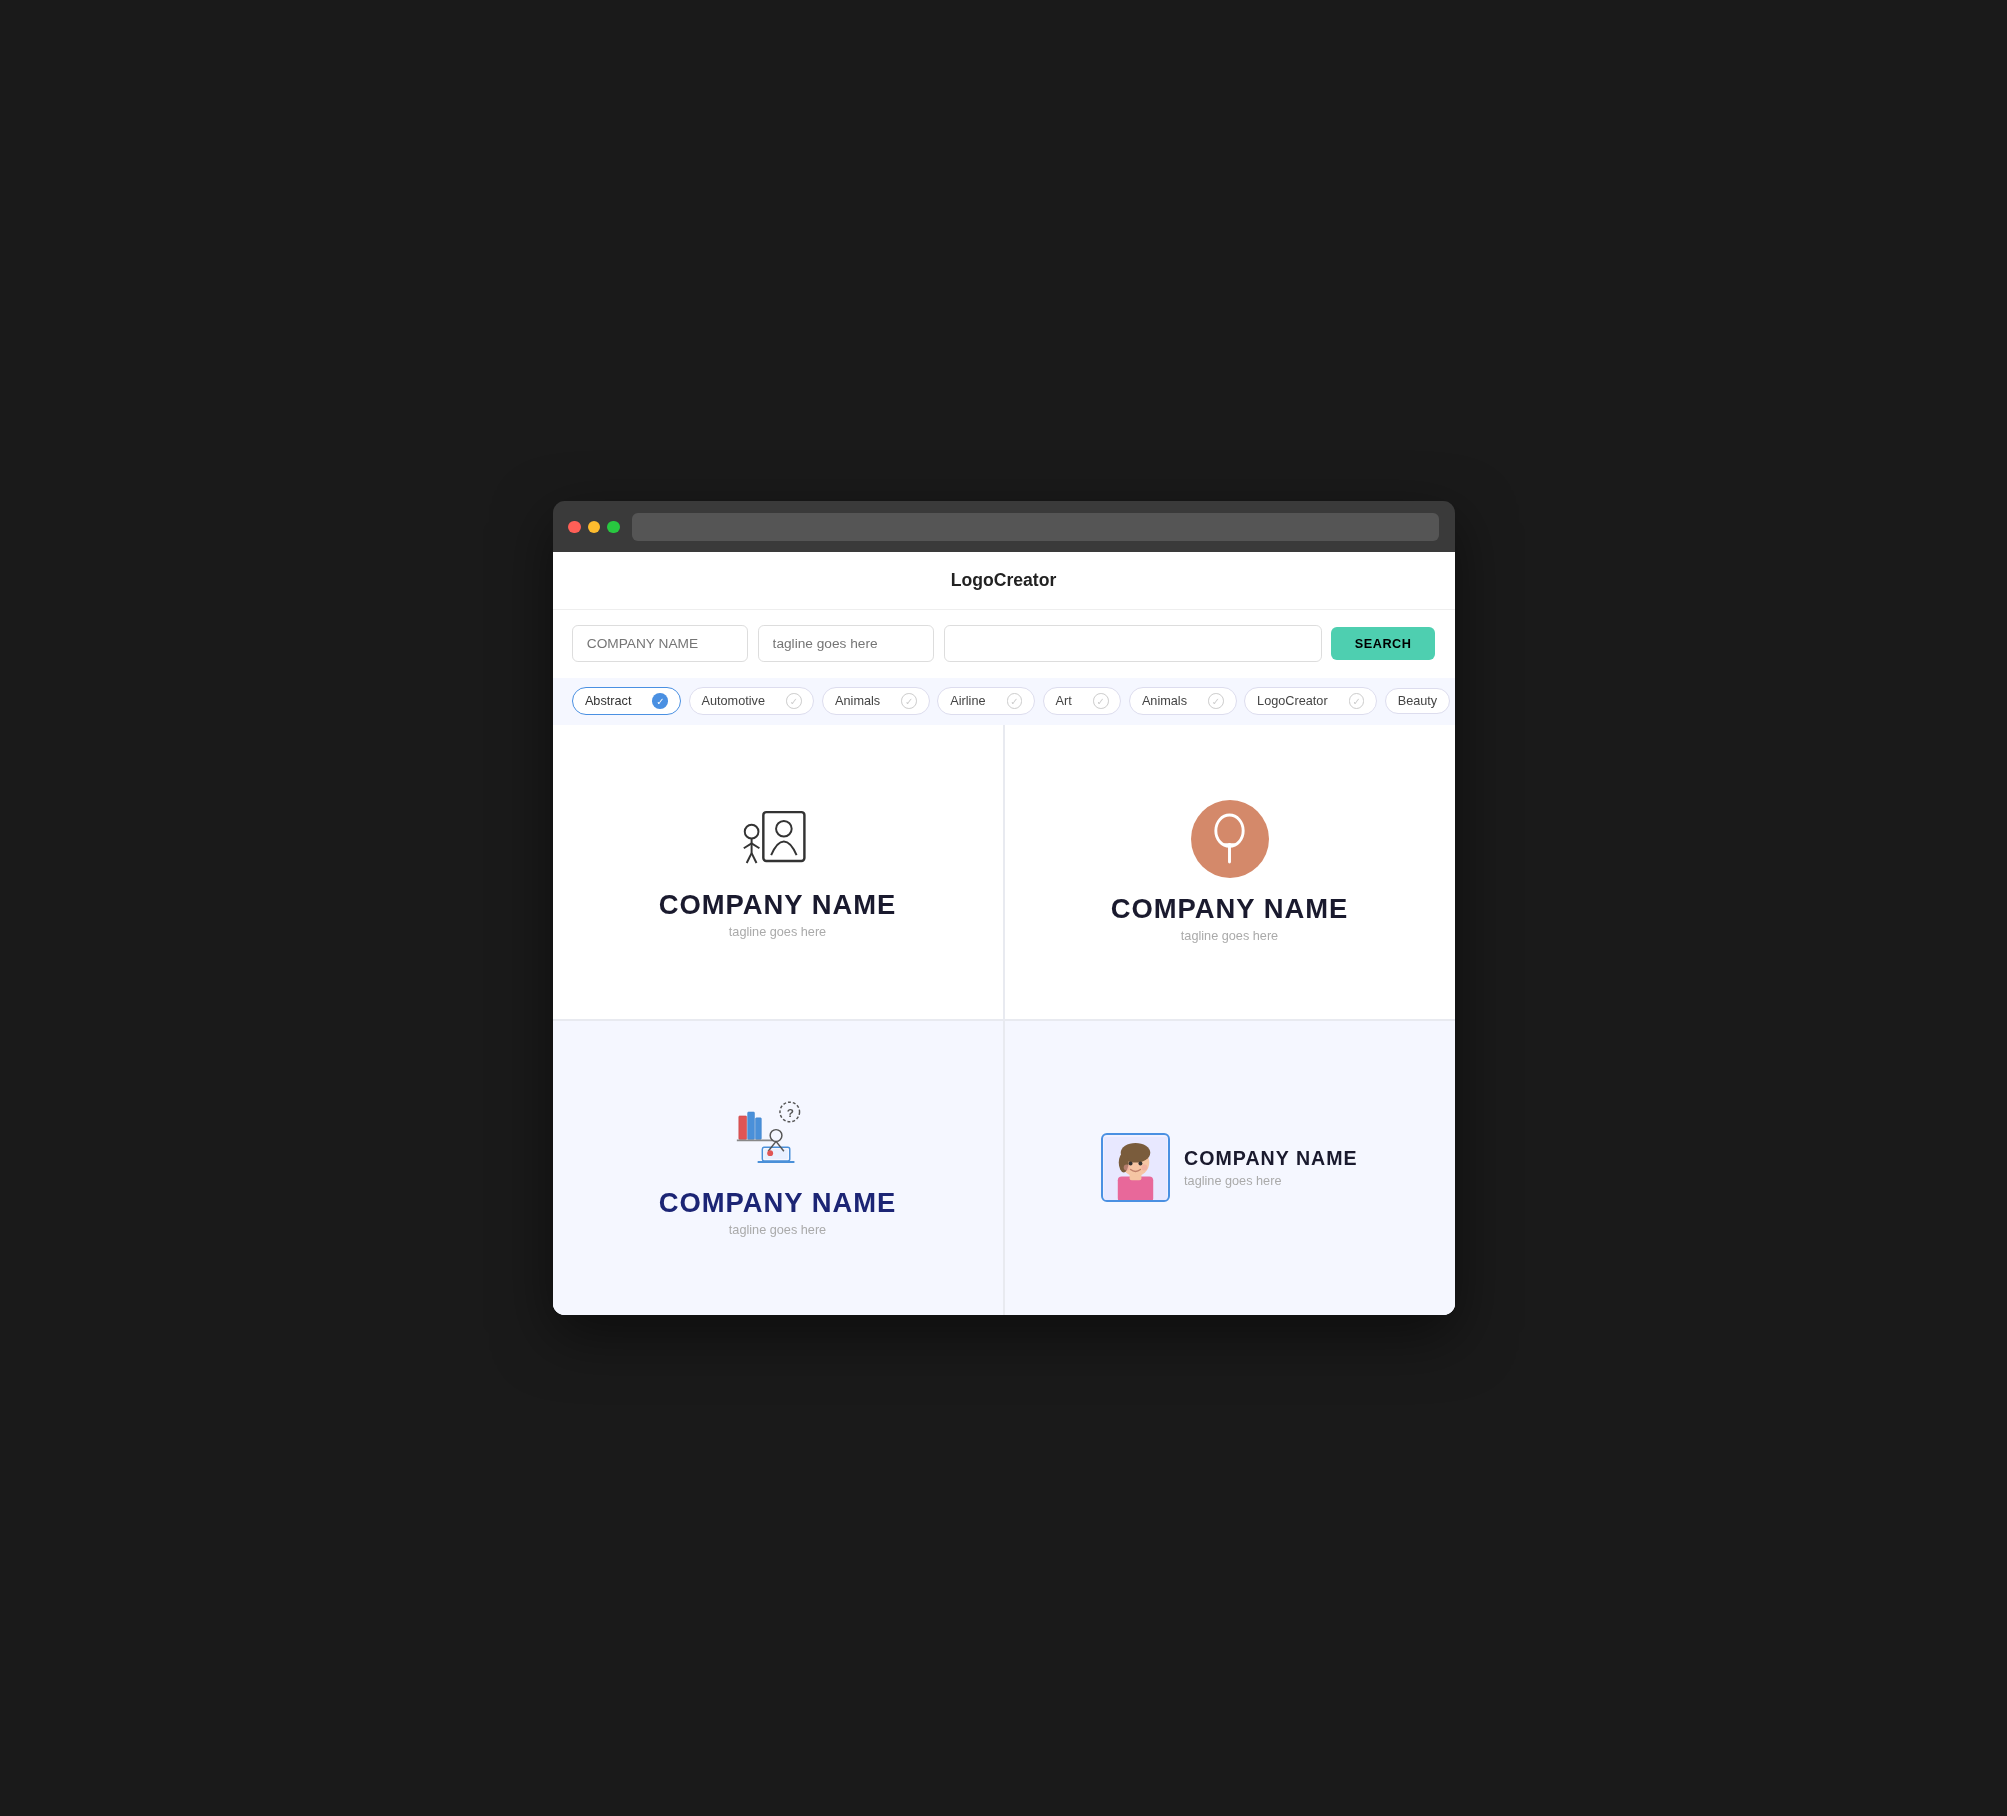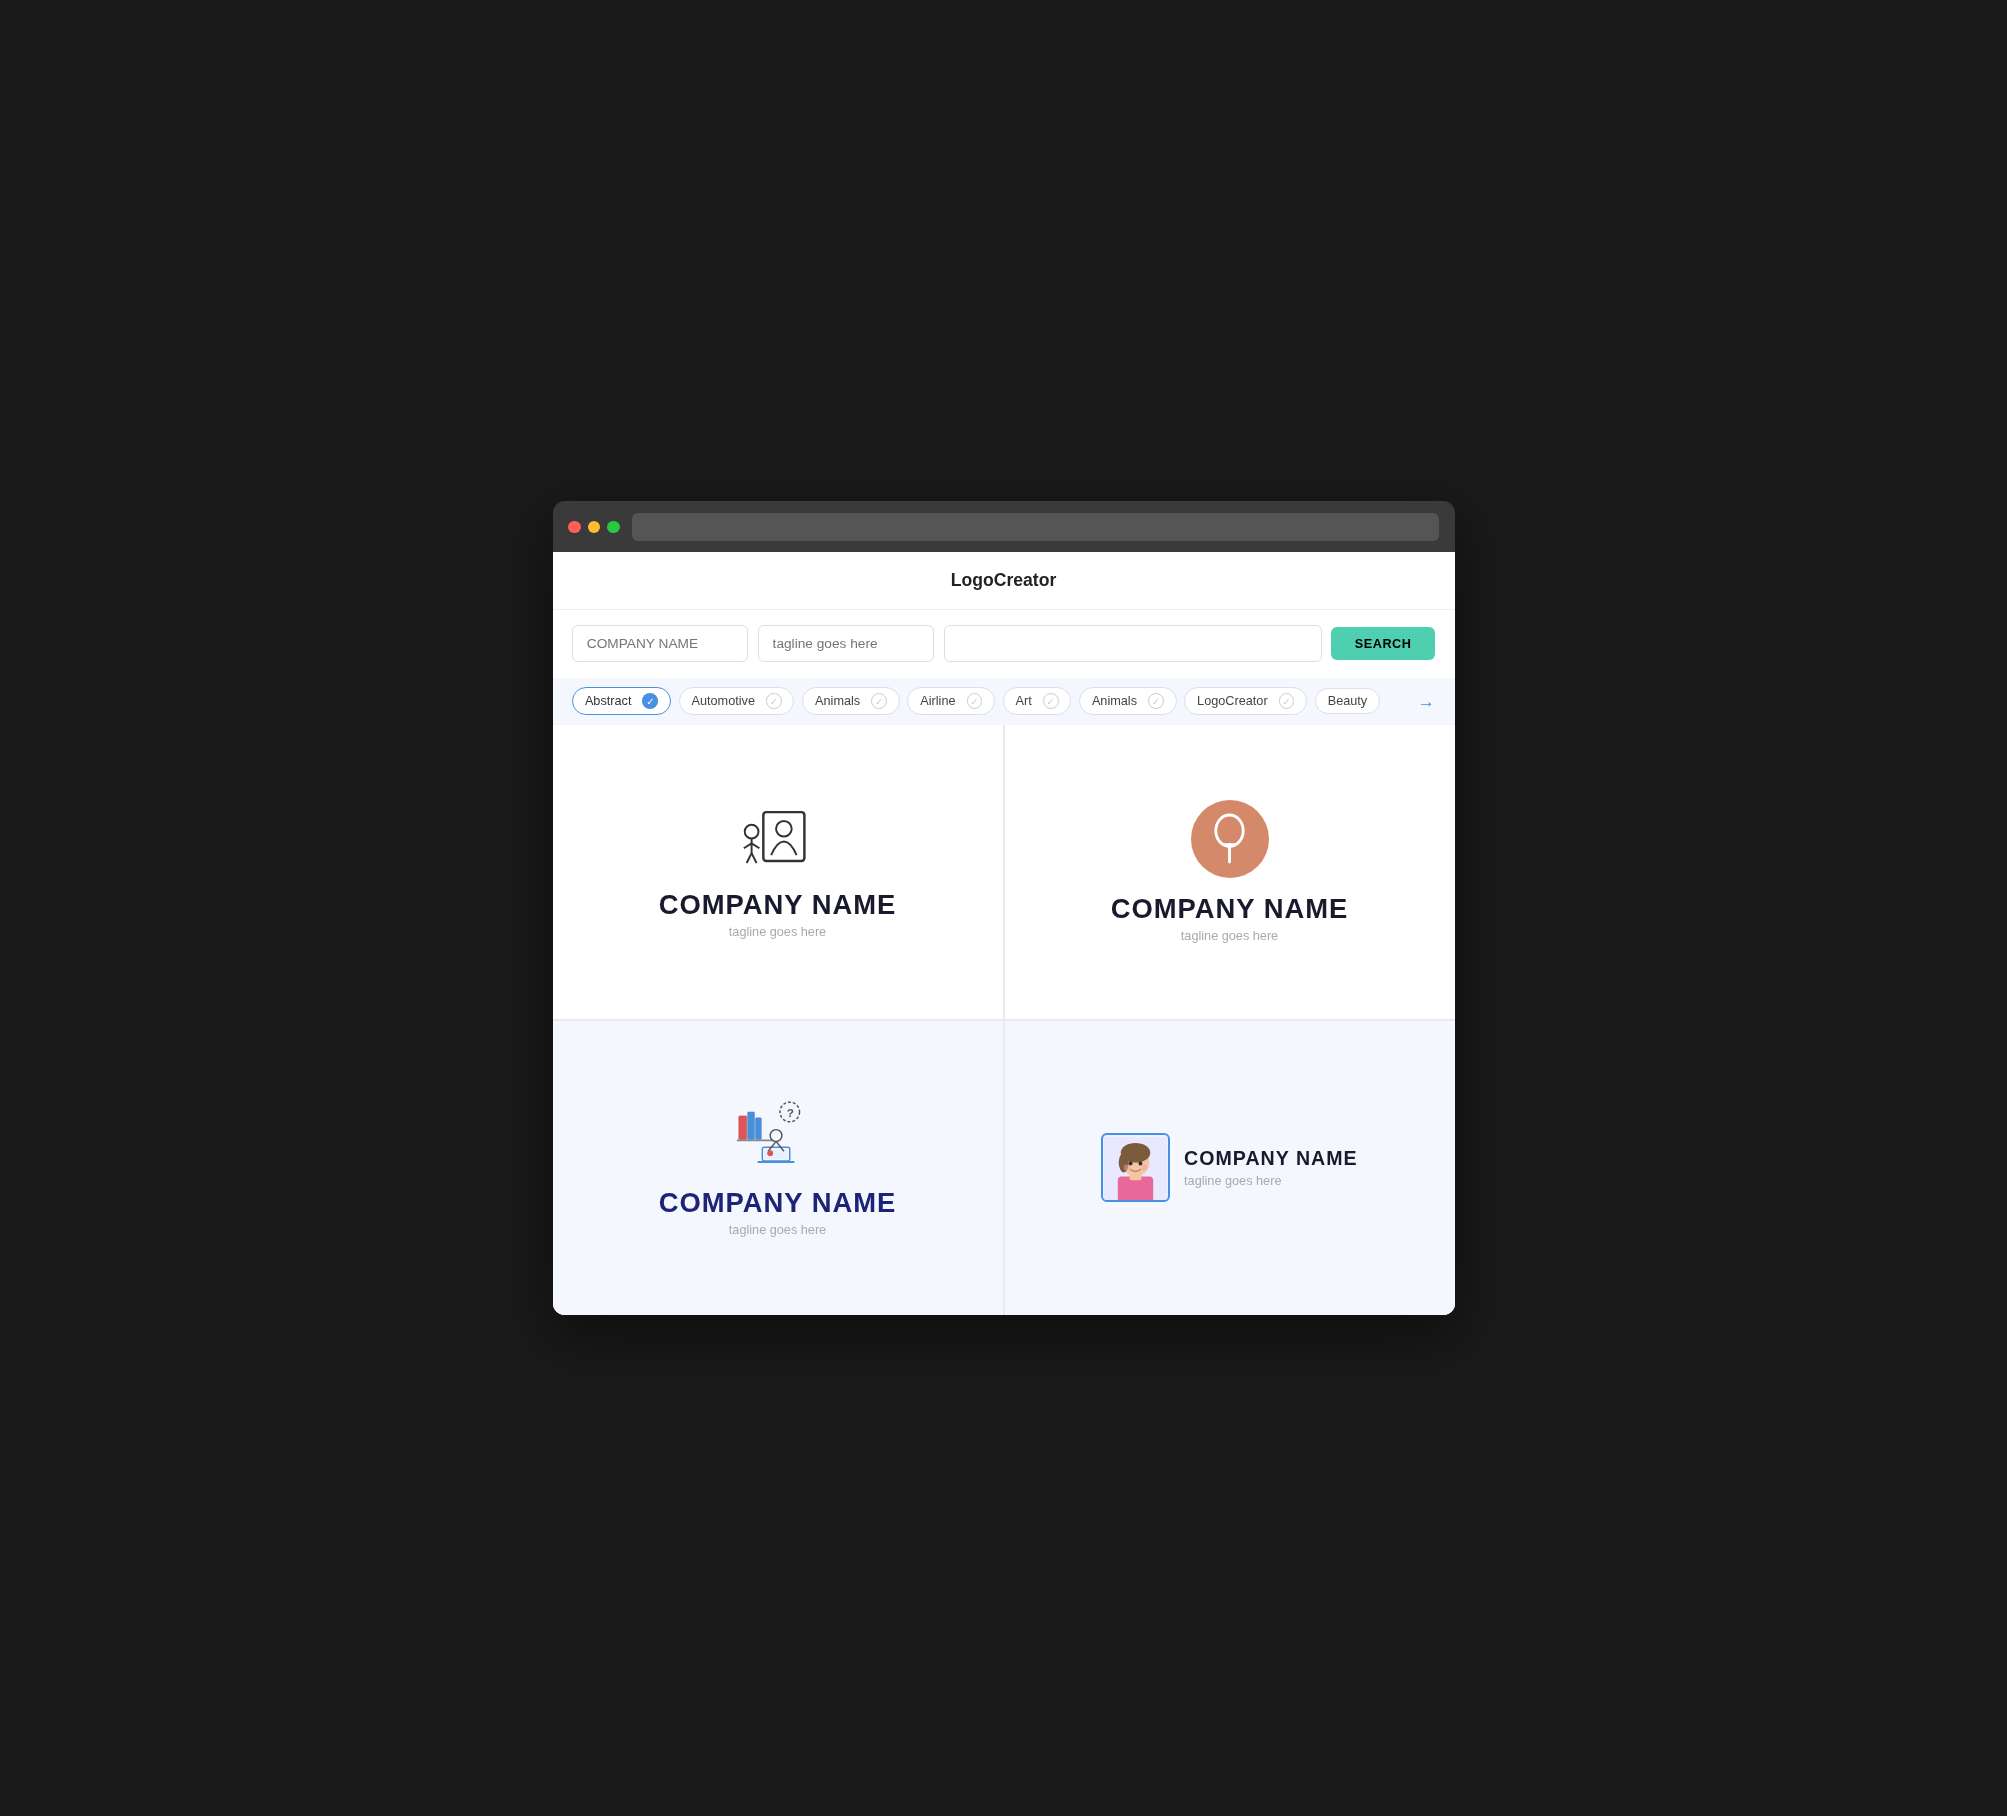--- a/index.html
+++ b/index.html
@@ -96,21 +96,21 @@
       gap: 7.8px;
       padding: 9.8px 19.6px;
       background: #f5f7ff;
       align-items: center;
       flex-wrap: nowrap;
       overflow: hidden;
     }
     .category-tag {
       display: flex;
       align-items: center;
-      gap: 11px;
+      gap: 21px;
       padding: 4.9px 11.8px;
       border-radius: 19.6px;
       border: 1.5px solid #dde;
       font-size: 12.7px;
       cursor: pointer;
       white-space: nowrap;
       background: #fff;
       color: #444;
     }
     .category-tag.active {

